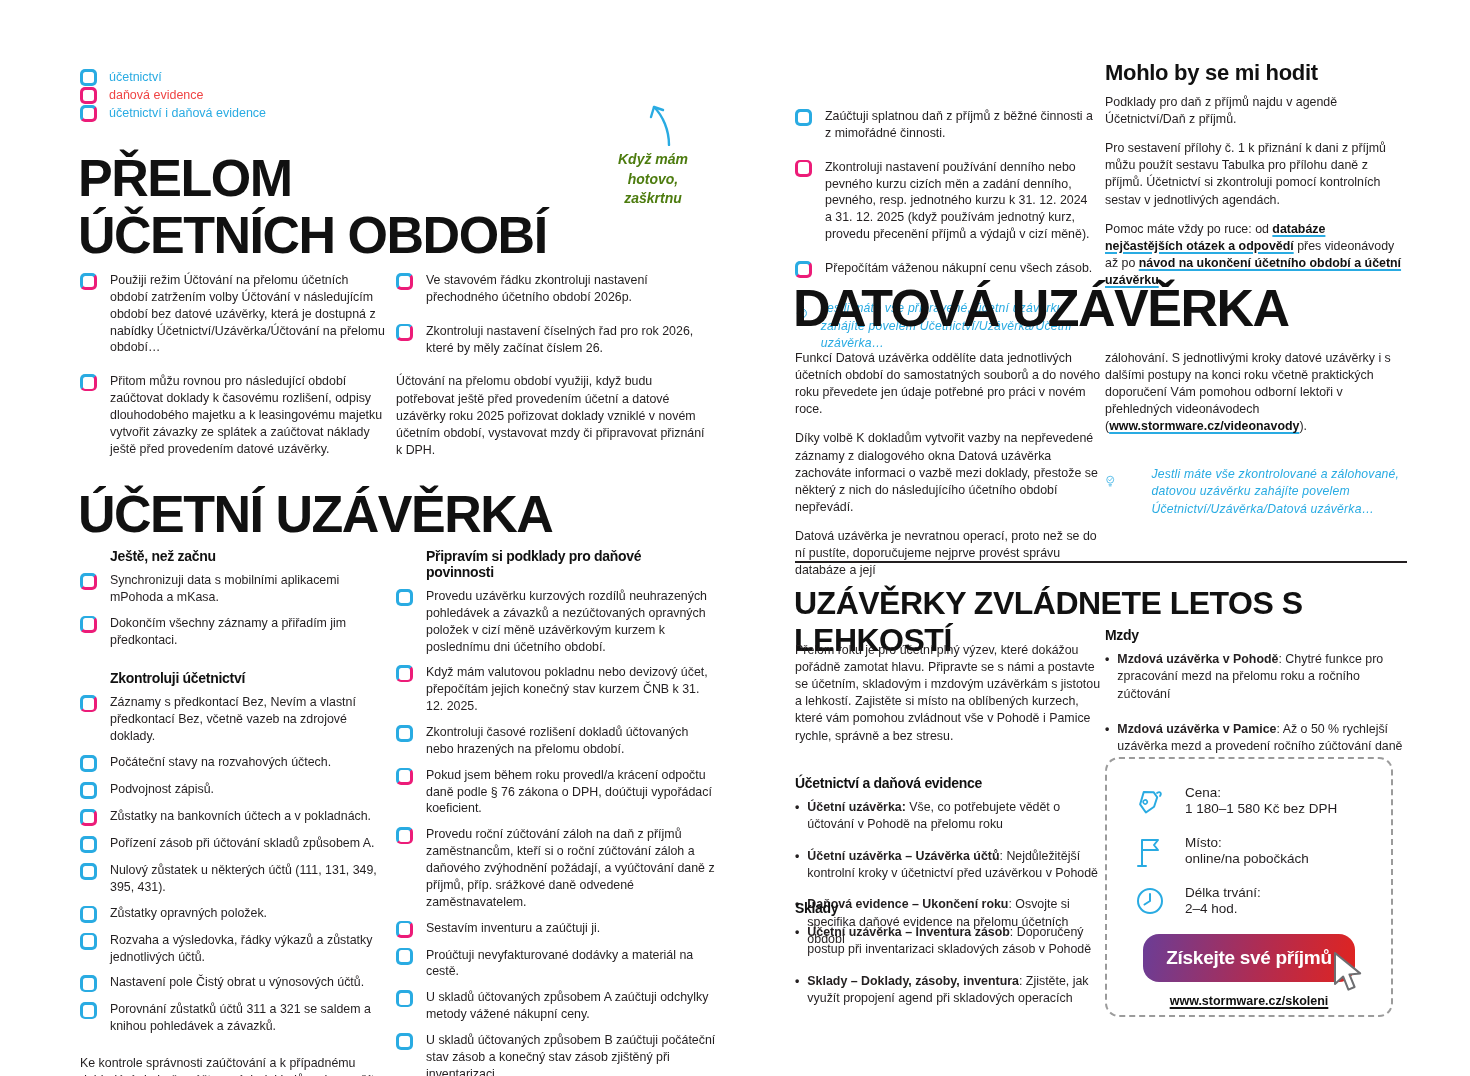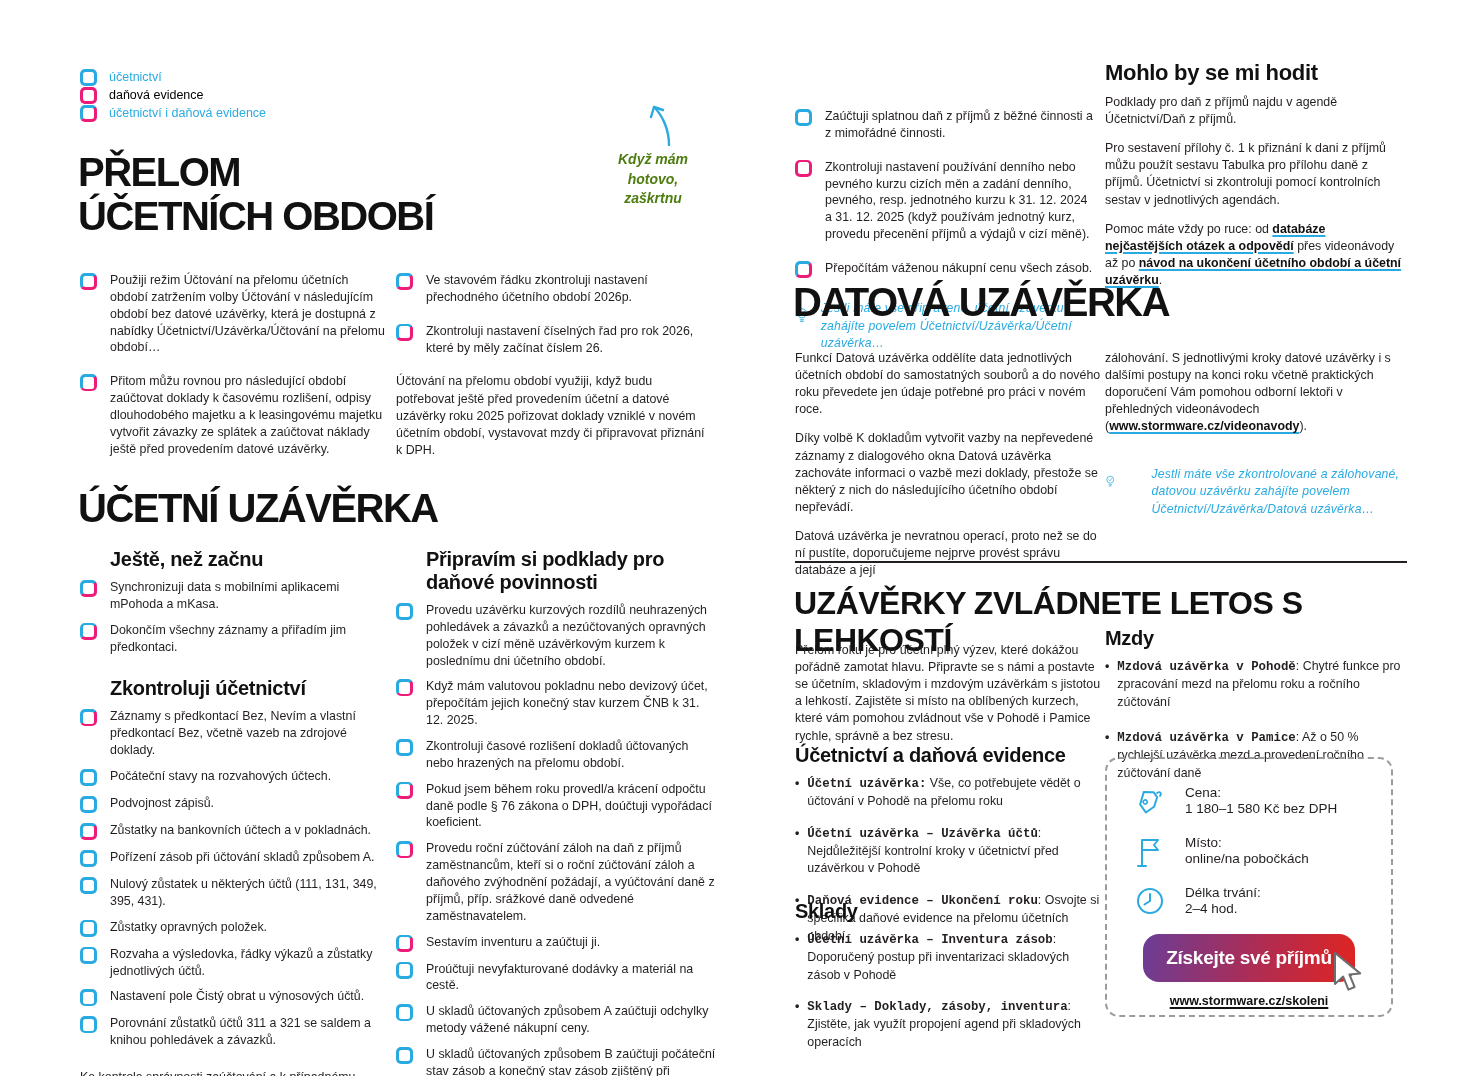--- a/index.html
+++ b/index.html
@@ -5,33 +5,33 @@
   * { margin:0; padding:0; box-sizing:border-box; }
   html,body { background:#ffffff; }
   body {
     width:1470px; height:1076px; position:relative; overflow:hidden;
     font-family:"Liberation Sans", sans-serif; color:#231f20;
   }
   .abs { position:absolute; }
 
   
   .big-title {
-    font-weight:bold; font-size:40px; line-height:1.1; letter-spacing:-1.5px;
+    font-weight:bold; font-size:52px; line-height:1.1; letter-spacing:-1.5px;
     color:#111; white-space:pre-line;
   }
   .mid-title {
     font-weight:bold; font-size:32px; letter-spacing:-0.5px; color:#111;
   }
-  .sub-head { font-weight:bold; font-size:20px; letter-spacing:-0.3px; color:#111; margin-bottom:8px; }
+  .sub-head { font-weight:bold; font-size:14px; letter-spacing:-0.3px; color:#111; margin-bottom:8px; }
 
   
   .legend-item { display:flex; align-items:center; gap:12px; }
   .legend-label { font-size:12.5px; }
   .legend-label.cb-u, .legend-label.cb-ud { color:#29ABE2; }
-  .legend-label.cb-d { color:#000000; }
+  .legend-label.cb-d { color:#ef4444; }
 
   
   .cb {
     width:17px; height:17px; border-radius:5px; position:relative;
     flex:0 0 auto; margin-top:1px; background:#29ABE2; cursor:pointer;
   }
   .cb::after { content:""; position:absolute; inset:2.6px; background:#fff; border-radius:2.5px; }
   .cb.cb-d  { background:#EC1C78; }
   .cb.cb-ud { background:conic-gradient(#29ABE2 0 45deg, #EC1C78 45deg 225deg, #29ABE2 225deg 360deg); }
 
@@ -58,21 +58,21 @@
     text-decoration:underline; text-decoration-color:#29ABE2; text-decoration-thickness:2px; text-underline-offset:2px;
   }
   .link-plain {
     font-weight:bold; color:#111; cursor:pointer;
     text-decoration:underline; text-decoration-thickness:1.5px; text-underline-offset:2px;
   }
 
   
   .bullet { display:flex; gap:8px; margin-bottom:14px; font-size:12.4px; line-height:1.4; }
   .bullet::before { content:"•"; font-weight:bold; flex:0 0 auto; }
-  .bullet b { font-weight:bold;font-family:Liberation Mono, monospace; }
+  .bullet b { font-weight:bold; }
 
   
   .rule { border-top:2px solid #231f20; }
 
   
   .card {
     border:2px dashed #9b9b9b; border-radius:14px; padding:26px 24px 18px 24px;
   }
   .card-row { display:flex; gap:16px; align-items:flex-start; margin-bottom:16px; }
   .card-row .ic { flex:0 0 38px; display:flex; justify-content:center; }
@@ -335,21 +335,21 @@
     <span class="tip-text">Jestli máte vše zkontrolované a zálohované, datovou uzávěrku zahájíte povelem Účetnictví/Uzávěrka/Datová uzávěrka…</span>
   </div>
 </div>
 
 <div class="abs rule" style="left:795px; top:561px; width:612px;"></div>
 
 <h2 class="abs mid-title" style="left:794px; top:585px; width:620px;">UZÁVĚRKY ZVLÁDNETE LETOS S LEHKOSTÍ</h2>
 
 <p class="abs body-text" style="left:795px; top:642px; width:306px;">Přelom roku je pro účetní plný výzev, které dokážou pořádně zamotat hlavu. Připravte se s námi a postavte se účetním, skladovým i mzdovým uzávěrkám s jistotou a lehkostí. Zajistěte si místo na oblíbených kurzech, které vám pomohou zvládnout vše v Pohodě i Pamice rychle, správně a bez stresu.</p>
 
-<div class="abs" style="left:795px; top:744px; width:310px;">
+<div class="abs" style="left:795px; top:775px; width:310px;">
   <h3 class="sub-head">Účetnictví a daňová evidence</h3>
   <div>
 
       <div class="bullet">
         <span><b>Účetní uzávěrka:</b><span> Vše, co potřebujete vědět o účtování v Pohodě na přelomu roku</span></span>
       </div>
 
       <div class="bullet">
         <span><b>Účetní uzávěrka – Uzávěrka účtů</b><span>: Nejdůležitější kontrolní kroky v účetnictví před uzávěrkou v Pohodě</span></span>
       </div>

